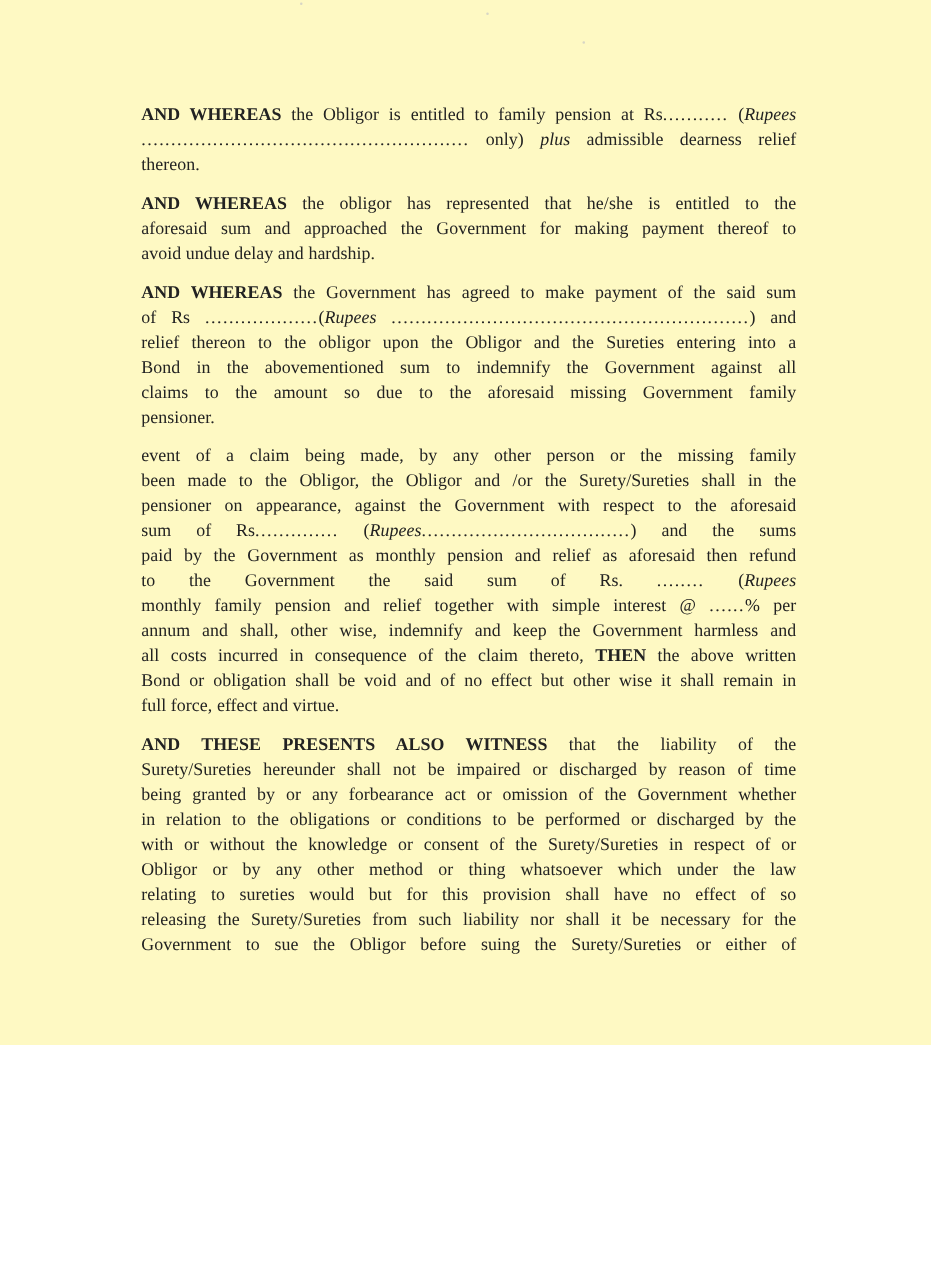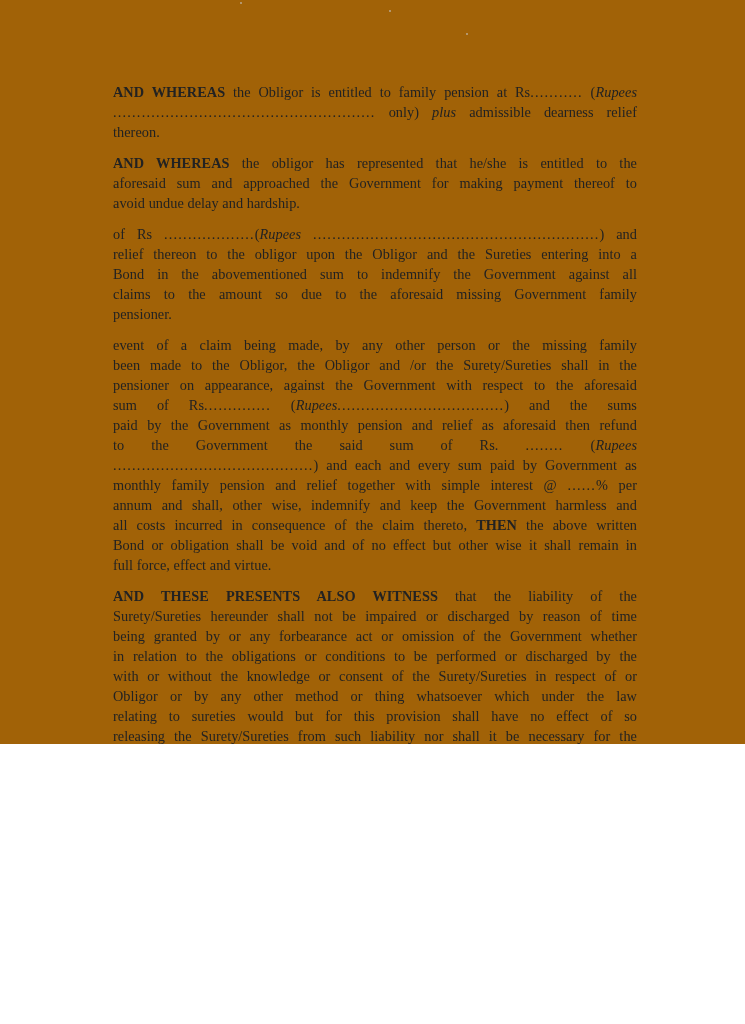--- a/index.html
+++ b/index.html
@@ -3,22 +3,22 @@
 <meta charset="utf-8">
 <style>
   html, body {
     margin: 0;
     padding: 0;
     background: #ffffff;
   }
   .page {
     position: relative;
     width: 745px;
-    height: 744px;
-    background: #a16207;
+    height: 836px;
+    background: #fef9c3;
     overflow: hidden;
     font-family: "Liberation Serif", serif;
     color: #222222;
   }
   .text-block {
     position: absolute;
     left: 113px;
     top: 82px;
     width: 524px;
     font-size: 14.3px;
@@ -62,34 +62,34 @@
         <div class="line"><span class="b">AND WHEREAS</span><span> the Obligor is entitled to family pension at Rs</span><span class="d">...........</span><span> (</span><span class="i">Rupees</span></div>
         <div class="line"><span class="d">.......................................................</span><span> only) </span><span class="i">plus</span><span> admissible dearness relief</span></div>
         <div class="line last"><span>thereon.</span></div>
       </div>
     <div class="para">
         <div class="line"><span class="b">AND WHEREAS</span><span> the obligor has represented that he/she is entitled to the</span></div>
         <div class="line"><span>aforesaid sum and approached the Government for making payment thereof to</span></div>
         <div class="line last"><span>avoid undue delay and hardship.</span></div>
       </div>
     <div class="para">
+        <div class="line"><span class="b">AND WHEREAS</span><span> the Government has agreed to make payment of the said sum</span></div>
         <div class="line"><span>of Rs </span><span class="d">...................</span><span>(</span><span class="i">Rupees</span><span> </span><span class="d">............................................................</span><span>) and</span></div>
         <div class="line"><span>relief thereon to the obligor upon the Obligor and the Sureties entering into a</span></div>
         <div class="line"><span>Bond in the abovementioned sum to indemnify the Government against all</span></div>
         <div class="line"><span>claims to the amount so due to the aforesaid missing Government family</span></div>
         <div class="line last"><span>pensioner.</span></div>
       </div>
     <div class="para">
         <div class="line"><span>event of a claim being made, by any other person or the missing family</span></div>
         <div class="line"><span>been made to the Obligor, the Obligor and /or the Surety/Sureties shall in the</span></div>
         <div class="line"><span>pensioner on appearance, against the Government with respect to the aforesaid</span></div>
         <div class="line"><span>sum of Rs</span><span class="d">..............</span><span> (</span><span class="i">Rupees</span><span class="d">...................................</span><span>) and the sums</span></div>
         <div class="line"><span>paid by the Government as monthly pension and relief as aforesaid then refund</span></div>
         <div class="line"><span>to the Government the said sum of Rs. </span><span class="d">........</span><span> (</span><span class="i">Rupees</span></div>
-        <div class="line"><span class="d">..........................................</span><span>) and each and every sum paid by Government as</span></div>
         <div class="line"><span>monthly family pension and relief together with simple interest @ </span><span class="d">......</span><span>% per</span></div>
         <div class="line"><span>annum and shall, other wise, indemnify and keep the Government harmless and</span></div>
         <div class="line"><span>all costs incurred in consequence of the claim thereto, </span><span class="b">THEN</span><span> the above written</span></div>
         <div class="line"><span>Bond or obligation shall be void and of no effect but other wise it shall remain in</span></div>
         <div class="line last"><span>full force, effect and virtue.</span></div>
       </div>
     <div class="para">
         <div class="line"><span class="b">AND THESE PRESENTS ALSO WITNESS</span><span> that the liability of the</span></div>
         <div class="line"><span>Surety/Sureties hereunder shall not be impaired or discharged by reason of time</span></div>
         <div class="line"><span>being granted by or any forbearance act or omission of the Government whether</span></div>

